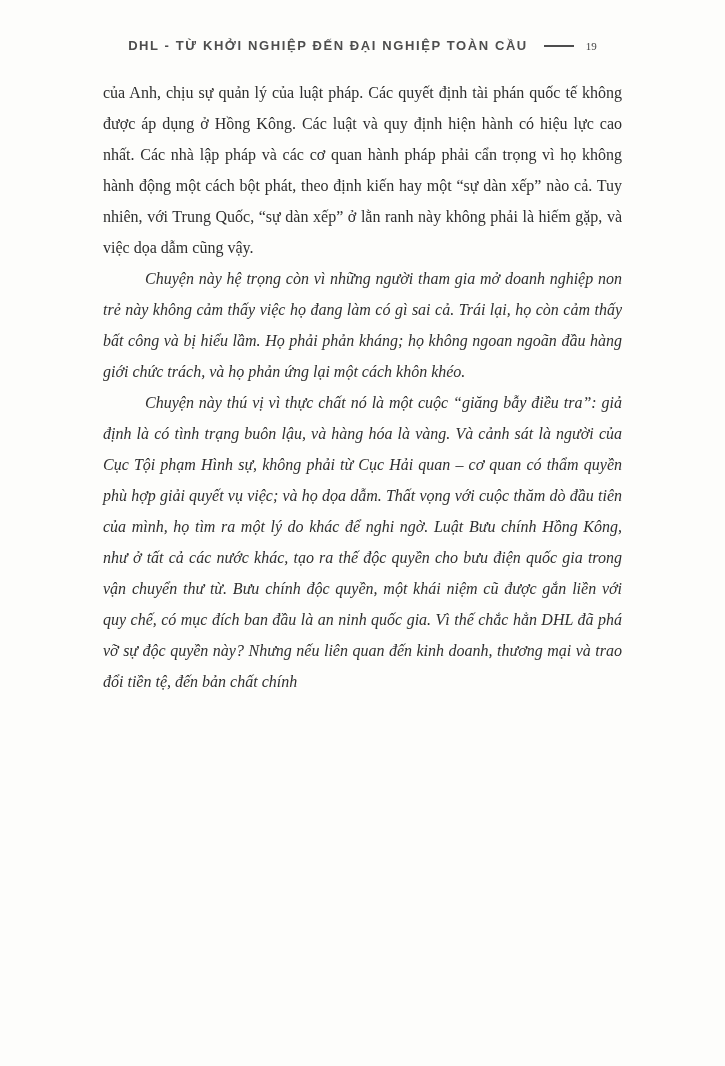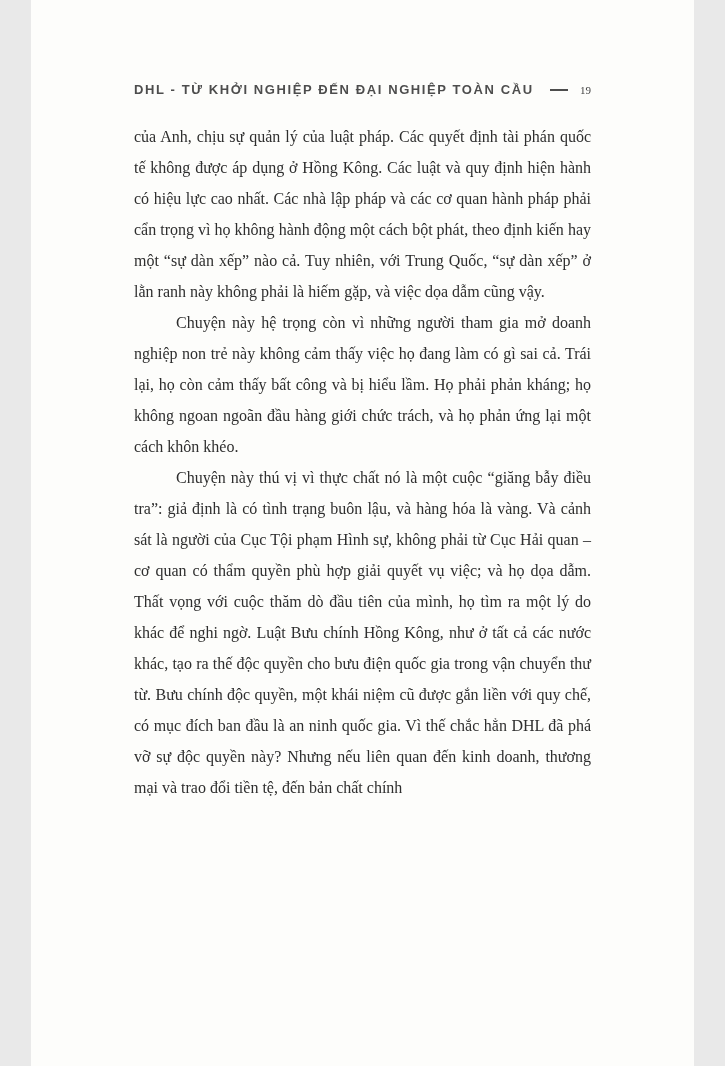--- a/index.html
+++ b/index.html
@@ -2,26 +2,26 @@
 <html><head>
 <meta charset="utf-8">
 <style>
   html, body {
     margin: 0;
     padding: 0;
     background: #e9e9e9;
   }
   .book-page {
     position: relative;
-    width: 663px;
+    width: 725px;
     height: 1066px;
     margin: 0 auto;
     background: #fdfdfb;
     box-sizing: border-box;
-    padding: 82px 103px 0 103px;
+    padding: 38px 103px 0 103px;
     font-family: "Liberation Serif", serif;
     color: #2e2e2e;
     overflow: hidden;
   }
   .page-header {
     display: flex;
     align-items: center;
     justify-content: center;
     font-family: "Liberation Sans", sans-serif;
     font-size: 13px;
@@ -52,20 +52,21 @@
     text-align: justify;
     color: #2e2e2e;
     margin-top: 15px;
   }
   .para {
     margin: 0;
     padding: 0;
   }
   .para.indent {
     text-indent: 42px;
+    font-style: italic;
   }
 </style>
 </head>
 <body>
 
 <div class="book-page">
 
   <header class="page-header">
     <span class="header-title">DHL - TỪ KHỞI NGHIỆP ĐẾN ĐẠI NGHIỆP TOÀN CẦU</span>
     <span class="header-rule"></span>

